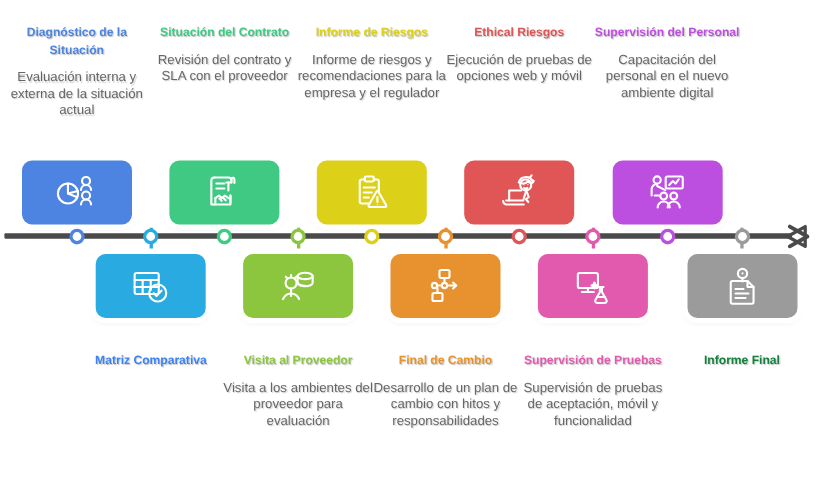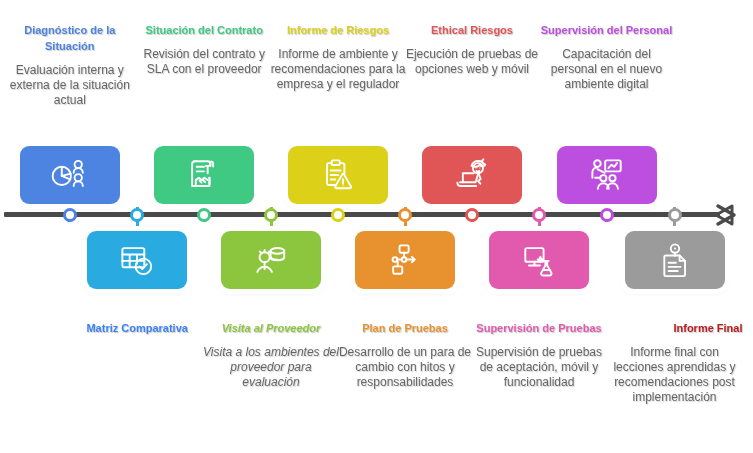--- a/index.html
+++ b/index.html
@@ -165,59 +165,59 @@
     <ellipse cx="31" cy="13" rx="7.5" ry="3.2" fill="none" stroke="#ffffff" stroke-width="2.1" stroke-linecap="round" stroke-linejoin="round"></ellipse>
     <path d="M23.5 13v7c0 1.8 3.4 3.2 7.5 3.2s7.5-1.4 7.5-3.2v-7" fill="none" stroke="#ffffff" stroke-width="2.1" stroke-linecap="round" stroke-linejoin="round"></path>
     <path d="M23.5 19.5c0 1.8 3.4 3.2 7.5 3.2" fill="none" stroke="#ffffff" stroke-width="2.1" stroke-linecap="round" stroke-linejoin="round"></path>
     <circle cx="17" cy="20" r="5.5" fill="none" stroke="#ffffff" stroke-width="2.1" stroke-linecap="round" stroke-linejoin="round"></circle>
     <path d="M17 14.5v-2.5M13.5 15.5l-1.8-1.8M20.5 15.5l1.8-1.8" fill="none" stroke="#ffffff" stroke-width="2.1" stroke-linecap="round" stroke-linejoin="round"></path>
     <path d="M17 25.5V33" fill="none" stroke="#ffffff" stroke-width="2.1" stroke-linecap="round" stroke-linejoin="round"></path>
     <path d="M9 36c1.6-3.5 4.6-5.6 8-5.6s6.4 2.1 8 5.6" fill="none" stroke="#ffffff" stroke-width="2.1" stroke-linecap="round" stroke-linejoin="round"></path>
       </svg>
     </div>
     <div class="dot" style="left: 264px; border-color: rgb(140, 198, 63);"></div>
-    <div class="tb" style="left: 203px; top: 320px; font-style: italic;">
+    <div class="tb" style="left: 203px; top: 320px;">
       <p class="title" style="color: rgb(140, 198, 63);">Visita al Proveedor</p>
       <p class="desc">Visita a los ambientes del proveedor para evaluación</p>
     </div>
     <div class="stem up" style="left: 336.5px; background: rgb(221, 208, 24);"></div>
     <div class="card top" style="left: 288px; background: rgb(221, 208, 24);">
       <svg viewBox="0 0 48 46" width="44" height="42">
     <path d="M26 10h3c1.1 0 2 .9 2 2v10" fill="none" stroke="#ffffff" stroke-width="2.1" stroke-linecap="round" stroke-linejoin="round"></path>
     <path d="M17 10h-3c-1.1 0-2 .9-2 2v20c0 1.1.9 2 2 2h7" fill="none" stroke="#ffffff" stroke-width="2.1" stroke-linecap="round" stroke-linejoin="round"></path>
     <rect x="17" y="7" width="9" height="5" rx="1.4" fill="none" stroke="#ffffff" stroke-width="2.1" stroke-linecap="round" stroke-linejoin="round"></rect>
     <path d="M16 18h11M16 23h8M16 28h5" fill="none" stroke="#ffffff" stroke-width="2.1" stroke-linecap="round" stroke-linejoin="round"></path>
     <path d="M30.6 22.3l7.6 13.2c.5.9-.1 2-1.2 2H22.2c-1.1 0-1.7-1.1-1.2-2l7.6-13.2c.5-.9 1.6-.9 2 0z" fill="none" stroke="#ffffff" stroke-width="2.1" stroke-linecap="round" stroke-linejoin="round"></path>
     <path d="M29.6 27.5v5" fill="none" stroke="#ffffff" stroke-width="2.1" stroke-linecap="round" stroke-linejoin="round"></path>
     <circle cx="29.6" cy="35" r="0.6" fill="#ffffff" stroke="none"></circle>
       </svg>
     </div>
     <div class="dot" style="left: 331px; border-color: rgb(221, 208, 24);"></div>
     <div class="tb" style="left: 270px; top: 22px;">
       <p class="title" style="color: rgb(221, 208, 24);">Informe de Riesgos</p>
-      <p class="desc">Informe de ambiente y recomendaciones para la empresa y el regulador</p>
+      <p class="desc">Informe de riesgos y recomendaciones para la empresa y el regulador</p>
     </div>
     <div class="stem down" style="left: 403.5px; background: rgb(232, 146, 47);"></div>
     <div class="card bot" style="left: 355px; background: rgb(232, 146, 47);">
       <svg viewBox="0 0 48 46" width="44" height="42">
     <rect x="18" y="7" width="10" height="8" rx="1.6" fill="none" stroke="#ffffff" stroke-width="2.1" stroke-linecap="round" stroke-linejoin="round"></rect>
     <rect x="11" y="30" width="10" height="8" rx="1.6" fill="none" stroke="#ffffff" stroke-width="2.1" stroke-linecap="round" stroke-linejoin="round"></rect>
     <path d="M23 15v5" fill="none" stroke="#ffffff" stroke-width="2.1" stroke-linecap="round" stroke-linejoin="round"></path>
     <circle cx="23" cy="22.5" r="2.6" fill="none" stroke="#ffffff" stroke-width="2.1" stroke-linecap="round" stroke-linejoin="round"></circle>
     <circle cx="13" cy="22.5" r="2.6" fill="none" stroke="#ffffff" stroke-width="2.1" stroke-linecap="round" stroke-linejoin="round"></circle>
     <path d="M15.6 22.5h4.8" fill="none" stroke="#ffffff" stroke-width="2.1" stroke-linecap="round" stroke-linejoin="round"></path>
     <path d="M25.6 22.5h8.5" fill="none" stroke="#ffffff" stroke-width="2.1" stroke-linecap="round" stroke-linejoin="round"></path>
     <path d="M31.5 19.6l3.2 2.9-3.2 2.9" fill="none" stroke="#ffffff" stroke-width="2.1" stroke-linecap="round" stroke-linejoin="round"></path>
     <path d="M16 30v-5.2" fill="none" stroke="#ffffff" stroke-width="2.1" stroke-linecap="round" stroke-linejoin="round"></path>
       </svg>
     </div>
     <div class="dot" style="left: 398px; border-color: rgb(232, 146, 47);"></div>
     <div class="tb" style="left: 337px; top: 320px;">
-      <p class="title" style="color: rgb(232, 146, 47);">Plan de Pruebas</p>
-      <p class="desc">Desarrollo de un para de cambio con hitos y responsabilidades</p>
+      <p class="title" style="color: rgb(232, 146, 47);">Final de Cambio</p>
+      <p class="desc">Desarrollo de un plan de cambio con hitos y responsabilidades</p>
     </div>
     <div class="stem up" style="left: 470.5px; background: rgb(224, 85, 85);"></div>
     <div class="card top" style="left: 422px; background: rgb(224, 85, 85);">
       <svg viewBox="0 0 48 46" width="44" height="42">
     <path d="M11 31h17l3.5-12" fill="none" stroke="#ffffff" stroke-width="2.1" stroke-linecap="round" stroke-linejoin="round"></path>
     <path d="M14 31V21h12" fill="none" stroke="#ffffff" stroke-width="2.1" stroke-linecap="round" stroke-linejoin="round"></path>
     <path d="M8 31.5c0 2 1.6 3.5 3.5 3.5h17" fill="none" stroke="#ffffff" stroke-width="2.1" stroke-linecap="round" stroke-linejoin="round"></path>
     <circle cx="30.5" cy="15.5" r="5.5" fill="none" stroke="#ffffff" stroke-width="2.1" stroke-linecap="round" stroke-linejoin="round"></circle>
     <path d="M23.5 13c1-3.2 3.8-5.3 7.2-5.3 3.3 0 6.1 2.1 7.1 5.2-1.6 1-4 .4-5.2-.8-1.5 1.5-4.3 2.2-6.4 1.6-.9-.2-1.9-.5-2.7-.7z" fill="none" stroke="#ffffff" stroke-width="2.1" stroke-linecap="round" stroke-linejoin="round"></path>
     <circle cx="28.6" cy="15.2" r="0.7" fill="#ffffff" stroke="none"></circle>
@@ -274,16 +274,15 @@
     <circle cx="24" cy="10.5" r="4.6" fill="none" stroke="#ffffff" stroke-width="2.1" stroke-linecap="round" stroke-linejoin="round"></circle>
     <circle cx="24" cy="10.5" r="1.1" fill="#ffffff" stroke="none"></circle>
     <path d="M24 15.1v3.4" fill="none" stroke="#ffffff" stroke-width="2.1" stroke-linecap="round" stroke-linejoin="round"></path>
     <path d="M14 18h15l6 6v15c0 .9-.8 1.7-1.7 1.7H14c-.9 0-1.7-.8-1.7-1.7V19.7c0-.9.8-1.7 1.7-1.7z" fill="none" stroke="#ffffff" stroke-width="2.1" stroke-linecap="round" stroke-linejoin="round"></path>
     <path d="M29 18v6h6" fill="none" stroke="#ffffff" stroke-width="2.1" stroke-linecap="round" stroke-linejoin="round"></path>
     <path d="M17 26h8M17 30.5h13M17 35h10" fill="none" stroke="#ffffff" stroke-width="2.1" stroke-linecap="round" stroke-linejoin="round"></path>
       </svg>
     </div>
     <div class="dot" style="left: 667.5px; border-color: rgb(155, 155, 155);"></div>
     <div class="tb" style="left: 606.5px; top: 320px;">
-      <p class="title" style="color: #b91c1c; text-align: right;">Informe Final</p>
-      <p class="desc">Informe final con lecciones aprendidas y recomendaciones post implementación</p>
+      <p class="title" style="color: #15803d;">Informe Final</p>
     </div>
   </div>
 
 </body></html>

